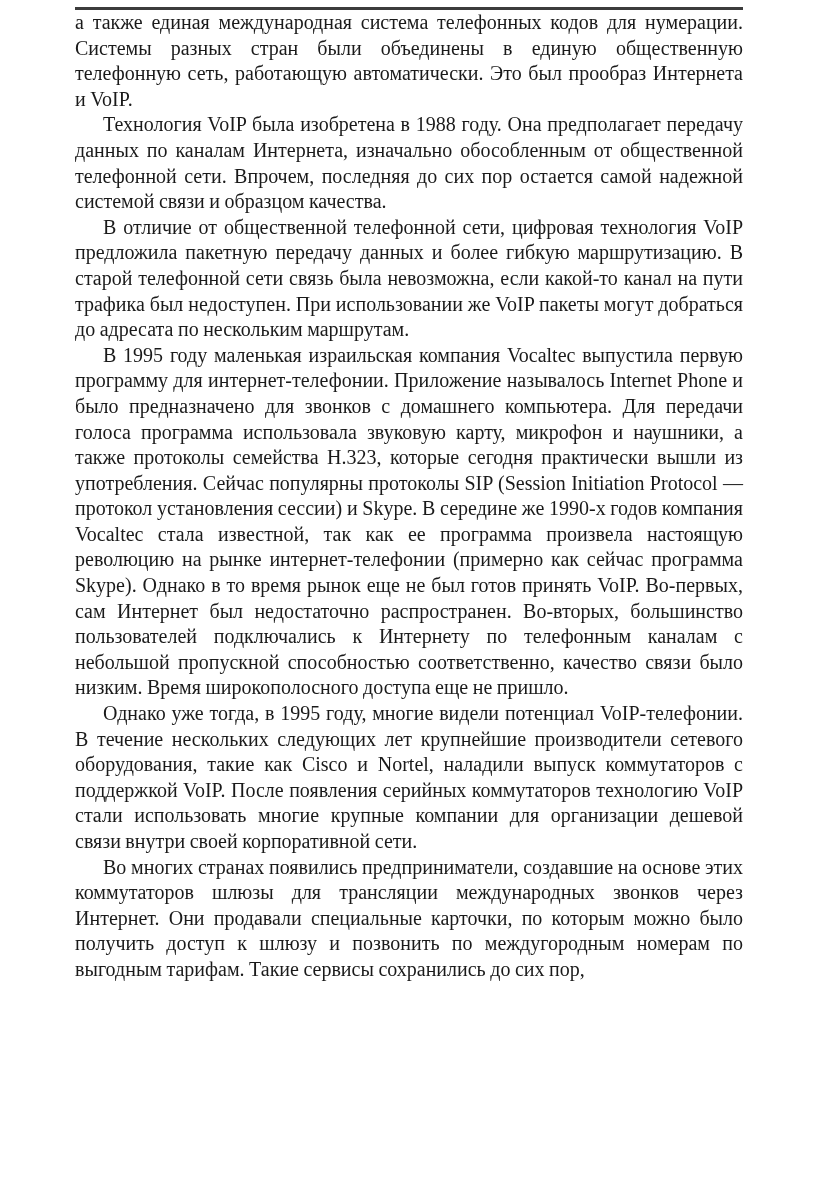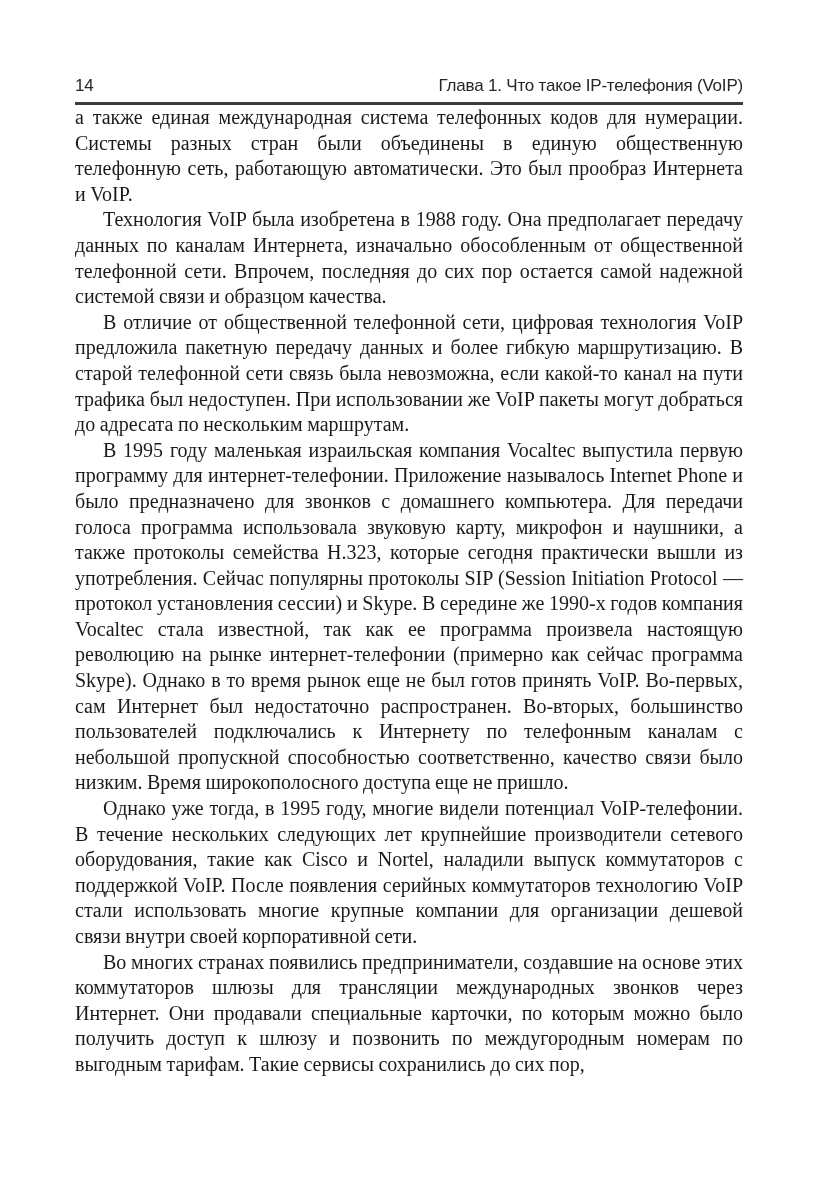--- a/index.html
+++ b/index.html
@@ -53,24 +53,20 @@
     word-spacing: -0.5px;
   }
   .page-body p { margin: 0; }
   .page-body p.indent { text-indent: 28px; }
 </style>
 </head>
 <body>
 
 <div class="page">
   <div class="content-col">
-    <header class="running-head">
-      <span class="page-num">14</span>
-      <span class="running-title">Глава 1. Что такое IP-телефония (VoIP)</span>
-    </header>
     <div class="head-rule"></div>
     <main class="page-body">
         <p class="" lang="ru">а также единая международная система телефонных кодов для нумерации. Системы разных стран были объединены в единую общественную телефонную сеть, работающую автоматически. Это был прообраз Интернета и VoIP.</p>
         <p class="indent" lang="ru">Технология VoIP была изобретена в 1988 году. Она предполагает передачу данных по каналам Интернета, изначально обособленным от общественной телефонной сети. Впрочем, последняя до сих пор остается самой надежной системой связи и образцом качества.</p>
         <p class="indent" lang="ru">В отличие от общественной телефонной сети, цифровая технология VoIP предложила пакетную передачу данных и более гибкую маршрутизацию. В старой телефонной сети связь была невозможна, если какой-то канал на пути трафика был недоступен. При использовании же VoIP пакеты могут добраться до адресата по нескольким маршрутам.</p>
         <p class="indent" lang="ru">В 1995 году маленькая израильская компания Vocaltec выпустила первую программу для интернет-телефонии. Приложение называлось Internet Phone и было предназначено для звонков с домашнего компьютера. Для передачи голоса программа использовала звуковую карту, микрофон и наушники, а также протоколы семейства H.323, которые сегодня практически вышли из употребления. Сейчас популярны протоколы SIP (Session Initiation Protocol — протокол установления сессии) и Skype. В середине же 1990-х годов компания Vocaltec стала известной, так как ее программа произвела настоящую революцию на рынке интернет-телефонии (примерно как сейчас программа Skype). Однако в то время рынок еще не был готов принять VoIP. Во-первых, сам Интернет был недостаточно распространен. Во-вторых, большинство пользователей подключались к Интернету по телефонным каналам с небольшой пропускной способностью соответственно, качество связи было низким. Время широкополосного доступа еще не пришло.</p>
         <p class="indent" lang="ru">Однако уже тогда, в 1995 году, многие видели потенциал VoIP-телефонии. В течение нескольких следующих лет крупнейшие производители сетевого оборудования, такие как Cisco и Nortel, наладили выпуск коммутаторов с поддержкой VoIP. После появления серийных коммутаторов технологию VoIP стали использовать многие крупные компании для организации дешевой связи внутри своей корпоративной сети.</p>
         <p class="indent" lang="ru">Во многих странах появились предприниматели, создавшие на основе этих коммутаторов шлюзы для трансляции международных звонков через Интернет. Они продавали специальные карточки, по которым можно было получить доступ к шлюзу и позвонить по междугородным номерам по выгодным тарифам. Такие сервисы сохранились до сих пор,</p>
       </main>
   </div>

